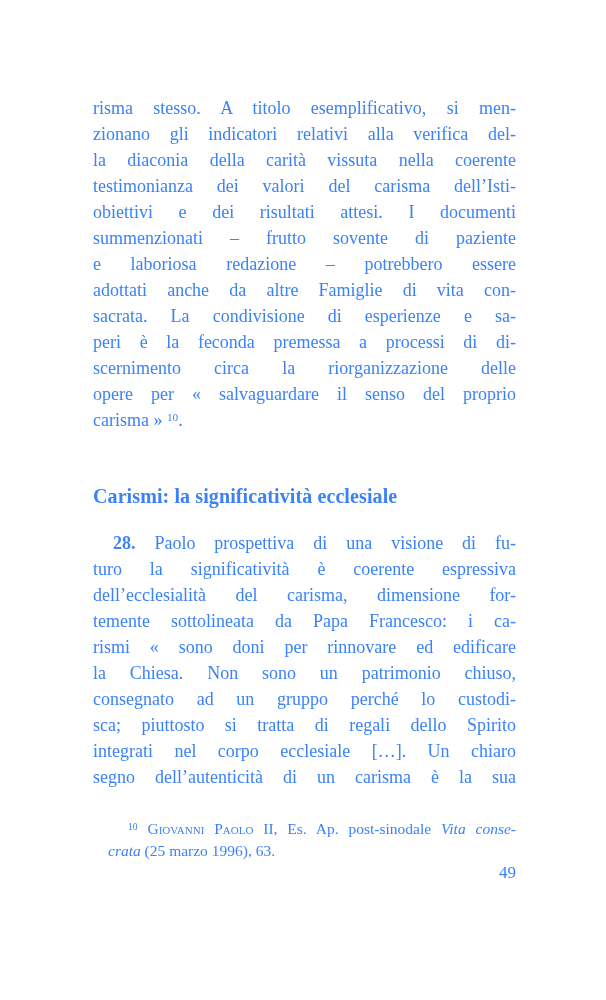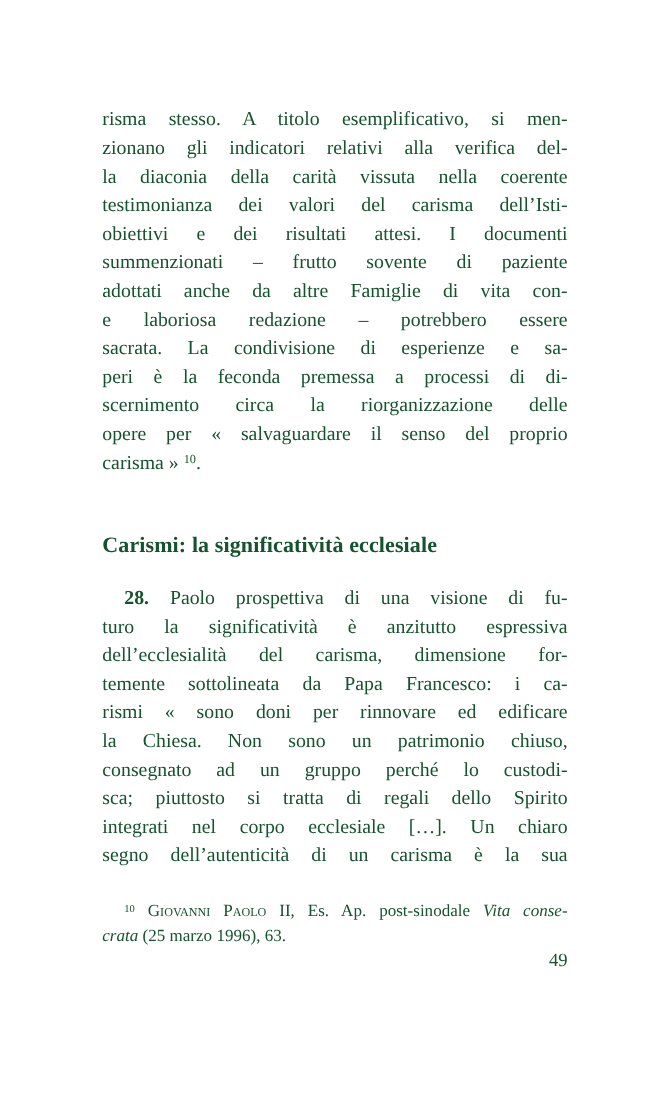--- a/index.html
+++ b/index.html
@@ -2,21 +2,21 @@
 <html><head>
 <meta charset="utf-8">
 <style>
   * { margin: 0; padding: 0; box-sizing: border-box; }
   html, body { background: #ffffff; }
   .page {
     position: relative;
     width: 606px;
     height: 1000px;
     background: #ffffff;
-    color: #14532d;
+    color: #3b82f6;
     font-family: "Liberation Serif", serif;
     overflow: hidden;
   }
   .text-block {
     position: absolute;
     left: 93px;
     top: 95px;
     width: 423px;
   }
   .para {
@@ -35,20 +35,21 @@
     font-size: 20px;
     line-height: 26px;
     font-weight: 700;
     letter-spacing: 0.1px;
   }
   .para2 { margin-top: 21px; }
   .footnote {
     margin-top: 28px;
     font-size: 15.5px;
     line-height: 22px;
+    margin-left: 15px;
   }
   .page-number {
     text-align: right;
     font-size: 17px;
     line-height: 22px;
   }
   .seg-b { font-weight: 700; }
   .seg-i { font-style: italic; }
   .seg-sc { font-variant: small-caps; }
   .seg-sup {
@@ -64,34 +65,34 @@
 <div class="page">
   <div class="text-block">
 
     <div class="para para1">
         <div class="line"><span>risma stesso. A titolo esemplificativo, si men-</span></div>
         <div class="line"><span>zionano gli indicatori relativi alla verifica del-</span></div>
         <div class="line"><span>la diaconia della carità vissuta nella coerente</span></div>
         <div class="line"><span>testimonianza dei valori del carisma dell’Isti-</span></div>
         <div class="line"><span>obiettivi e dei risultati attesi. I documenti</span></div>
         <div class="line"><span>summenzionati – frutto sovente di paziente</span></div>
+        <div class="line"><span>e laboriosa redazione – potrebbero essere</span></div>
         <div class="line"><span>adottati anche da altre Famiglie di vita con-</span></div>
-        <div class="line"><span>e laboriosa redazione – potrebbero essere</span></div>
         <div class="line"><span>sacrata. La condivisione di esperienze e sa-</span></div>
         <div class="line"><span>peri è la feconda premessa a processi di di-</span></div>
         <div class="line"><span>scernimento circa la riorganizzazione delle</span></div>
         <div class="line"><span>opere per « salvaguardare il senso del proprio</span></div>
         <div class="line line-end"><span>carisma » </span><span class="seg-sup">10</span><span>.</span></div>
       </div>
 
     <h2 class="heading">Carismi: la significatività ecclesiale</h2>
 
     <div class="para para2 indent-first">
         <div class="line"><span class="seg-b">28.</span><span> Paolo prospettiva di una visione di fu-</span></div>
-        <div class="line"><span>turo la significatività è anzitutto espressiva</span></div>
+        <div class="line"><span>turo la significatività è coerente espressiva</span></div>
         <div class="line"><span>dell’ecclesialità del carisma, dimensione for-</span></div>
         <div class="line"><span>temente sottolineata da Papa Francesco: i ca-</span></div>
         <div class="line"><span>rismi « sono doni per rinnovare ed edificare</span></div>
         <div class="line"><span>la Chiesa. Non sono un patrimonio chiuso,</span></div>
         <div class="line"><span>consegnato ad un gruppo perché lo custodi-</span></div>
         <div class="line"><span>sca; piuttosto si tratta di regali dello Spirito</span></div>
         <div class="line"><span>integrati nel corpo ecclesiale […]. Un chiaro</span></div>
         <div class="line"><span>segno dell’autenticità di un carisma è la sua</span></div>
       </div>
 

